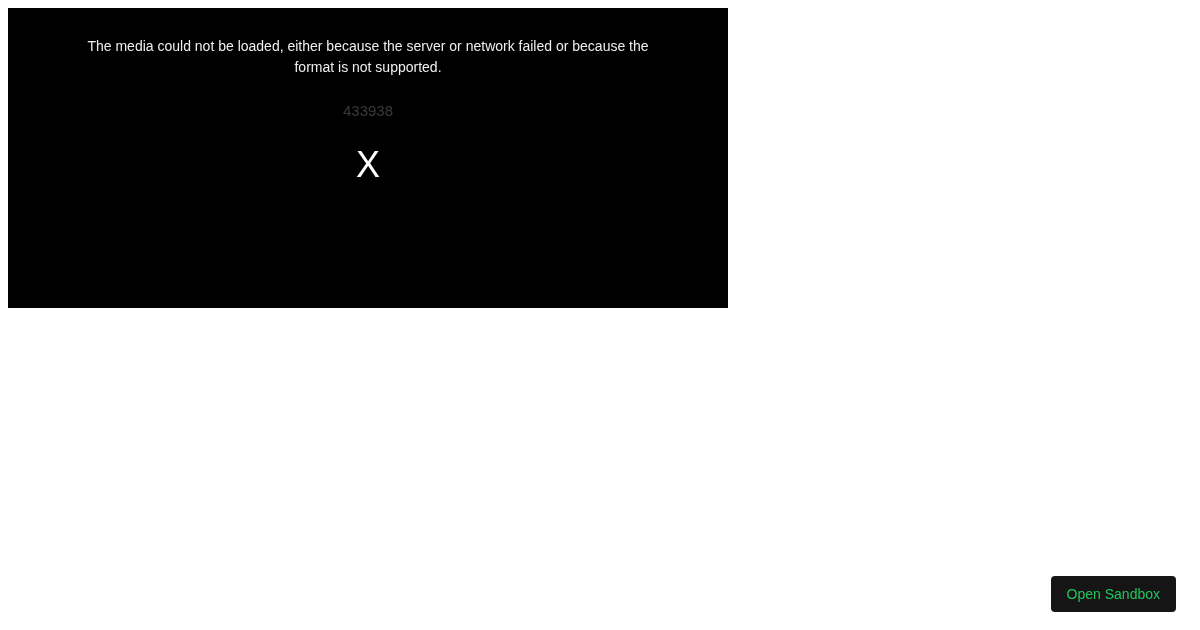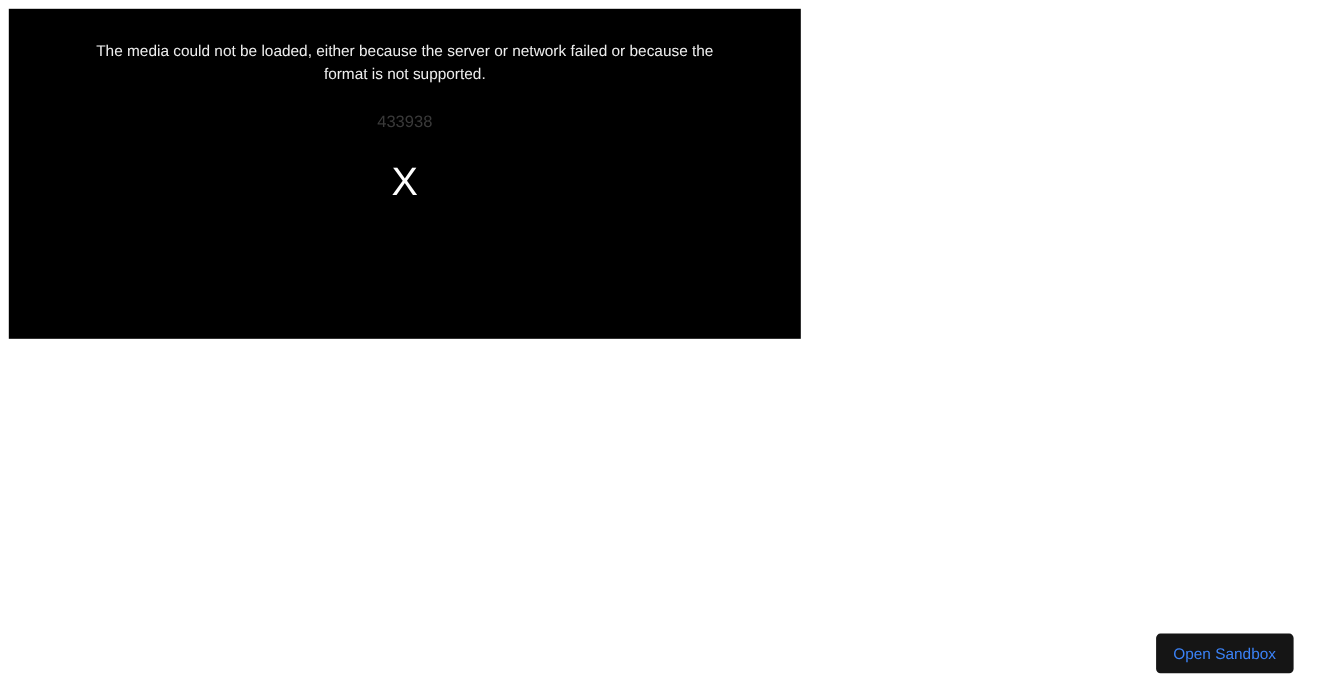--- a/index.html
+++ b/index.html
@@ -51,21 +51,21 @@
       margin-top: 28px;
       font-family: Arial, sans-serif;
       line-height: 1;
     }
     
     .open-sandbox-button {
       position: absolute;
       bottom: 18px;
       right: 24px;
       background: #151515;
-      color: #3b82f6;
+      color: #22c55e;
       border: none;
       padding: 10px 16px;
       font-size: 14px;
       border-radius: 4px;
       cursor: pointer;
       font-family: inherit;
     }
   </style>
 </head>
 <body>

